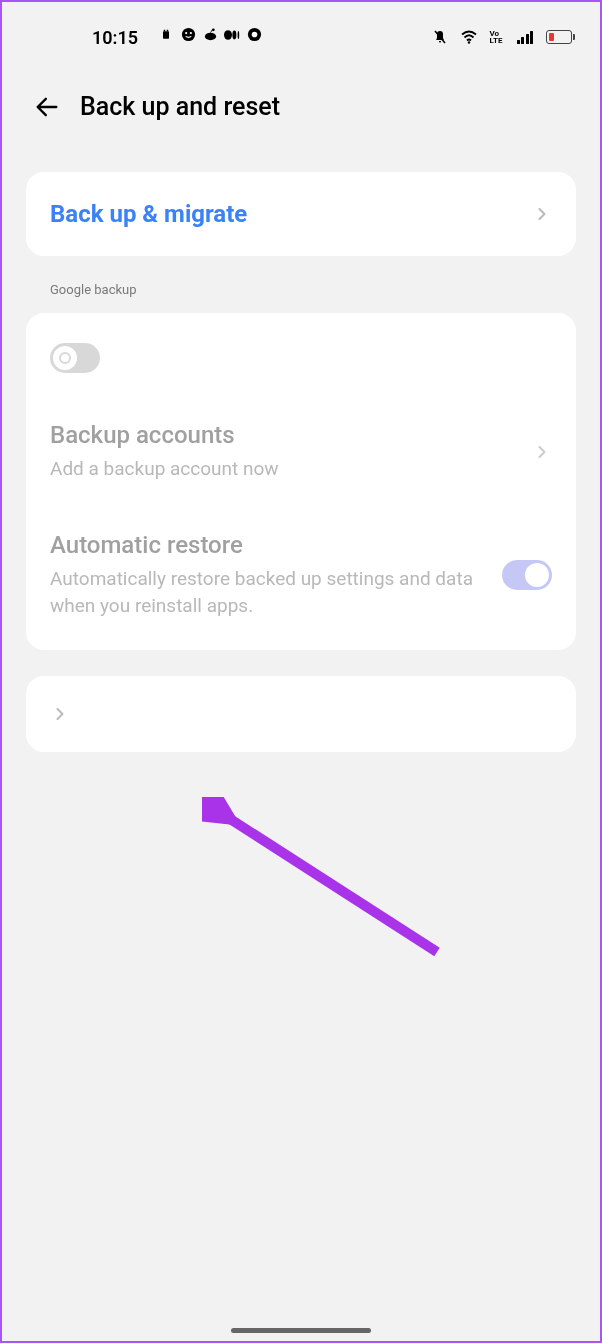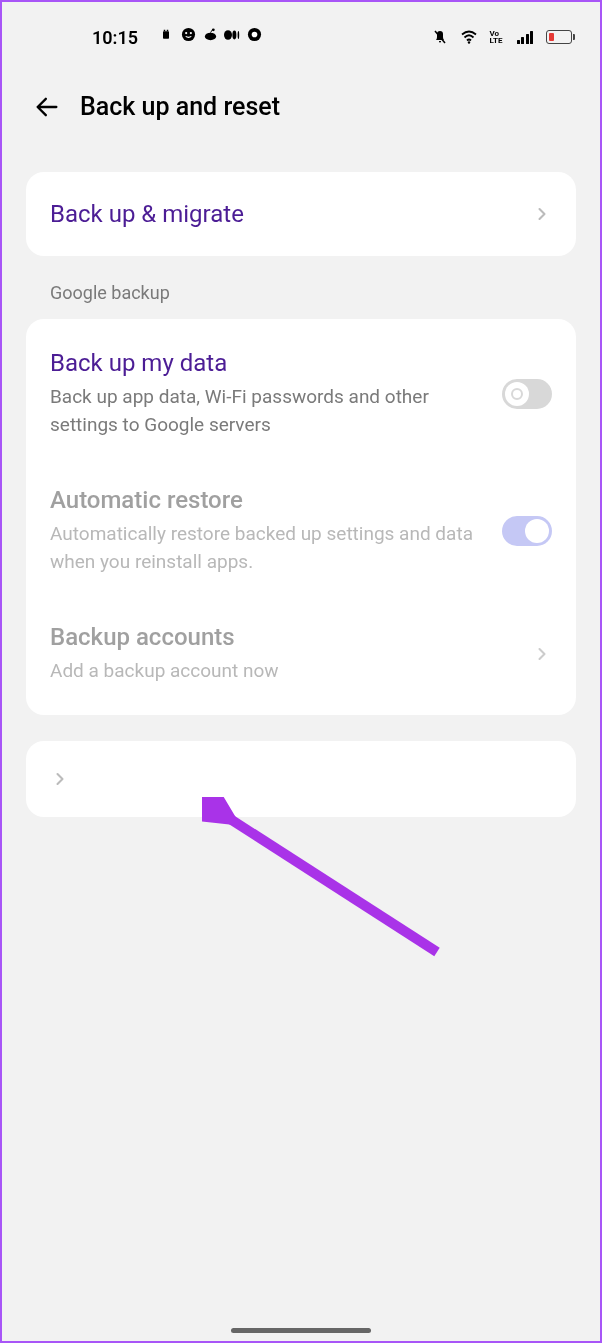--- a/index.html
+++ b/index.html
@@ -81,39 +81,39 @@
       display: flex;
       align-items: center;
       justify-content: space-between;
       padding: 28px 24px;
     }
     .row-main {
       flex: 1;
     }
     .row-title {
       font-size: 24px;
-      font-weight: 400;
-      color: #4c1d95;
+      font-weight: 700;
+      color: #3b82f6;
     }
     .row-title.disabled {
       color: #a0a0a0;
       font-weight: 500;
     }
     .row-subtitle {
       font-size: 19px;
       color: #7a7a7a;
       margin-top: 6px;
       line-height: 1.45;
       padding-right: 10px;
     }
     .row-subtitle.disabled {
       color: #b8b8b8;
     }
     .section-label {
-      font-size: 18px;
+      font-size: 13px;
       color: #7a7a7a;
       padding: 0 0 16px 24px;
     }
     .chevron {
       width: 20px;
       height: 20px;
       flex-shrink: 0;
     }
     .toggle {
       width: 50px;
@@ -318,43 +318,39 @@
       <svg class="chevron" viewBox="0 0 24 24">
         <path d="M9 6 L15 12 L9 18" stroke="#bbb" stroke-width="2.5" fill="none" stroke-linecap="round" stroke-linejoin="round"></path>
       </svg>
     </div>
   </div>
 
   <div class="section-label">Google backup</div>
 
   <div class="card card-multi">
     <div class="row">
-      <div class="row-main">
-        <div class="row-title">Back up my data</div>
-        <div class="row-subtitle">Back up app data, Wi-Fi passwords and other settings to Google servers</div>
-      </div>
       <div class="toggle toggle-off"></div>
-    </div>
-
-    <div class="row">
-      <div class="row-main">
-        <div class="row-title disabled">Automatic restore</div>
-        <div class="row-subtitle disabled">Automatically restore backed up settings and data when you reinstall apps.</div>
-      </div>
-      <div class="toggle toggle-on"></div>
     </div>
 
     <div class="row">
       <div class="row-main">
         <div class="row-title disabled">Backup accounts</div>
         <div class="row-subtitle disabled">Add a backup account now</div>
       </div>
       <svg class="chevron" viewBox="0 0 24 24">
         <path d="M9 6 L15 12 L9 18" stroke="#ccc" stroke-width="2.5" fill="none" stroke-linecap="round" stroke-linejoin="round"></path>
       </svg>
+    </div>
+
+    <div class="row">
+      <div class="row-main">
+        <div class="row-title disabled">Automatic restore</div>
+        <div class="row-subtitle disabled">Automatically restore backed up settings and data when you reinstall apps.</div>
+      </div>
+      <div class="toggle toggle-on"></div>
     </div>
   </div>
 
   <div class="card">
     <div class="row">
       <svg class="chevron" viewBox="0 0 24 24">
         <path d="M9 6 L15 12 L9 18" stroke="#bbb" stroke-width="2.5" fill="none" stroke-linecap="round" stroke-linejoin="round"></path>
       </svg>
     </div>
   </div>

